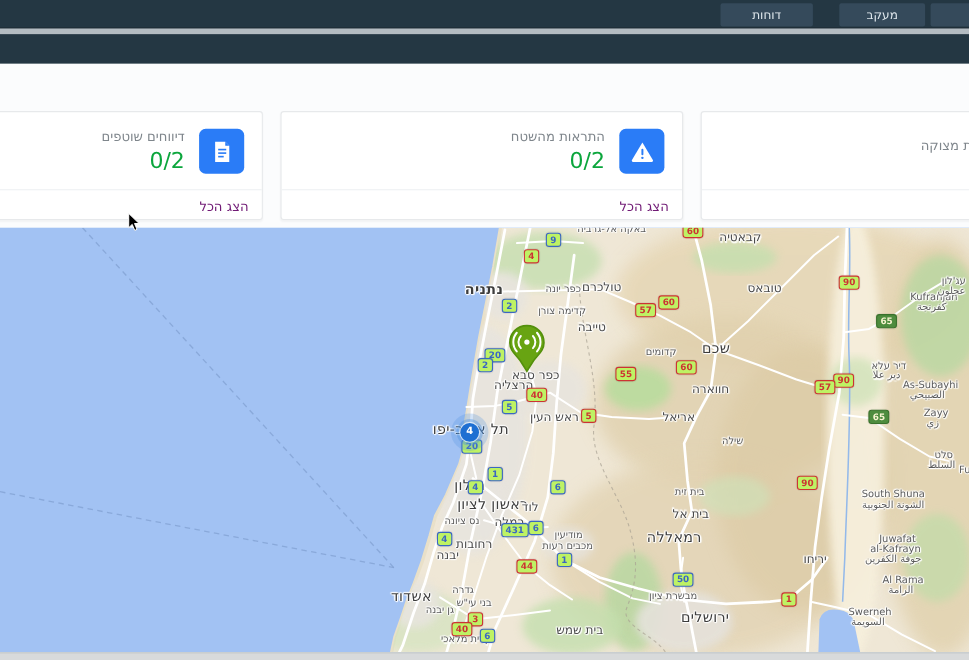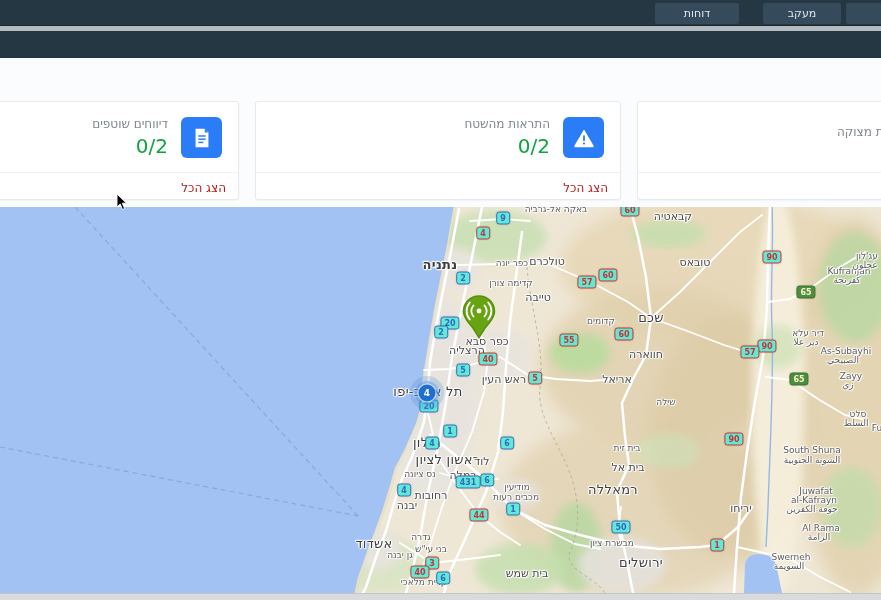--- a/index.html
+++ b/index.html
@@ -24,33 +24,33 @@
   }
   .card-body{height:69px;display:flex;flex-direction:row-reverse;align-items:flex-start;padding:15px 16px 0 16px;gap:13px;box-sizing:border-box;height:70px;}
   .icon-box{width:41px;height:41px;border-radius:6px;background:#2a7cf7;display:flex;align-items:center;justify-content:center;flex:0 0 auto;}
   .card-text{text-align:right;direction:rtl;}
   .card-title{font-size:12px;color:#7f868c;line-height:14px;}
   .card-value{font-size:20px;color:#0ca63d;line-height:26px;font-weight:500;margin-top:2px;}
   .card-footer{
     position:absolute;left:0;right:0;bottom:0;height:27px;border-top:1px solid #eef1f3;
     direction:rtl;text-align:right;line-height:27px;padding:0 12px;box-sizing:border-box;
   }
-  .show-all{color:#b91c1c;font-size:12px;text-decoration:none;cursor:pointer;}
+  .show-all{color:#701a75;font-size:12px;text-decoration:none;cursor:pointer;}
   .frag-title{position:absolute;font-size:12px;color:#7f868c;white-space:nowrap;direction:rtl;}
   
   .map{position:absolute;left:0;top:207px;width:881px;height:386px;background:#a2c2f3;overflow:hidden;}
   .map svg.geo{position:absolute;left:0;top:0;}
   .map-label{position:absolute;transform:translate(-50%,-50%);white-space:nowrap;color:#4c4c4c;
     text-shadow:1px 0 1px #fff,-1px 0 1px #fff,0 1px 1px #fff,0 -1px 1px #fff,1px 1px 1px #fff,-1px -1px 1px #fff;}
   .map-label.lg{font-size:13px;color:#3d3d3d;font-weight:500;letter-spacing:.3px;}
   .map-label.md{font-size:11px;color:#4a4a4a;}
   .map-label.sm{font-size:9px;color:#5a5a5a;}
   .shield{
     position:absolute;transform:translate(-50%,-50%);font-size:8px;font-weight:bold;
-    background:#5eead4;border-radius:3px;padding:0 3px;height:11px;line-height:11px;
+    background:#bef264;border-radius:3px;padding:0 3px;height:11px;line-height:11px;
     box-shadow:0 0 0 1px rgba(0,0,0,0.05);
   }
   .shield.blue{border:1.5px solid #3a67c2;color:#3a67c2;}
   .shield.red{border:1.5px solid #cc3333;color:#cc3333;}
   .shield.green{border:1.5px solid #39712c;background:#4e8c3e;color:#f7f3d0;}
   
   .cluster{position:absolute;left:427px;top:393px;transform:translate(-50%,-50%);width:34px;height:34px;}
   .cluster .halo{position:absolute;left:50%;top:50%;transform:translate(-50%,-50%);border-radius:50%;}
   .cluster .h1{width:34px;height:34px;background:rgba(77,144,224,.25);}
   .cluster .h2{width:24px;height:24px;background:rgba(77,144,224,.38);}

